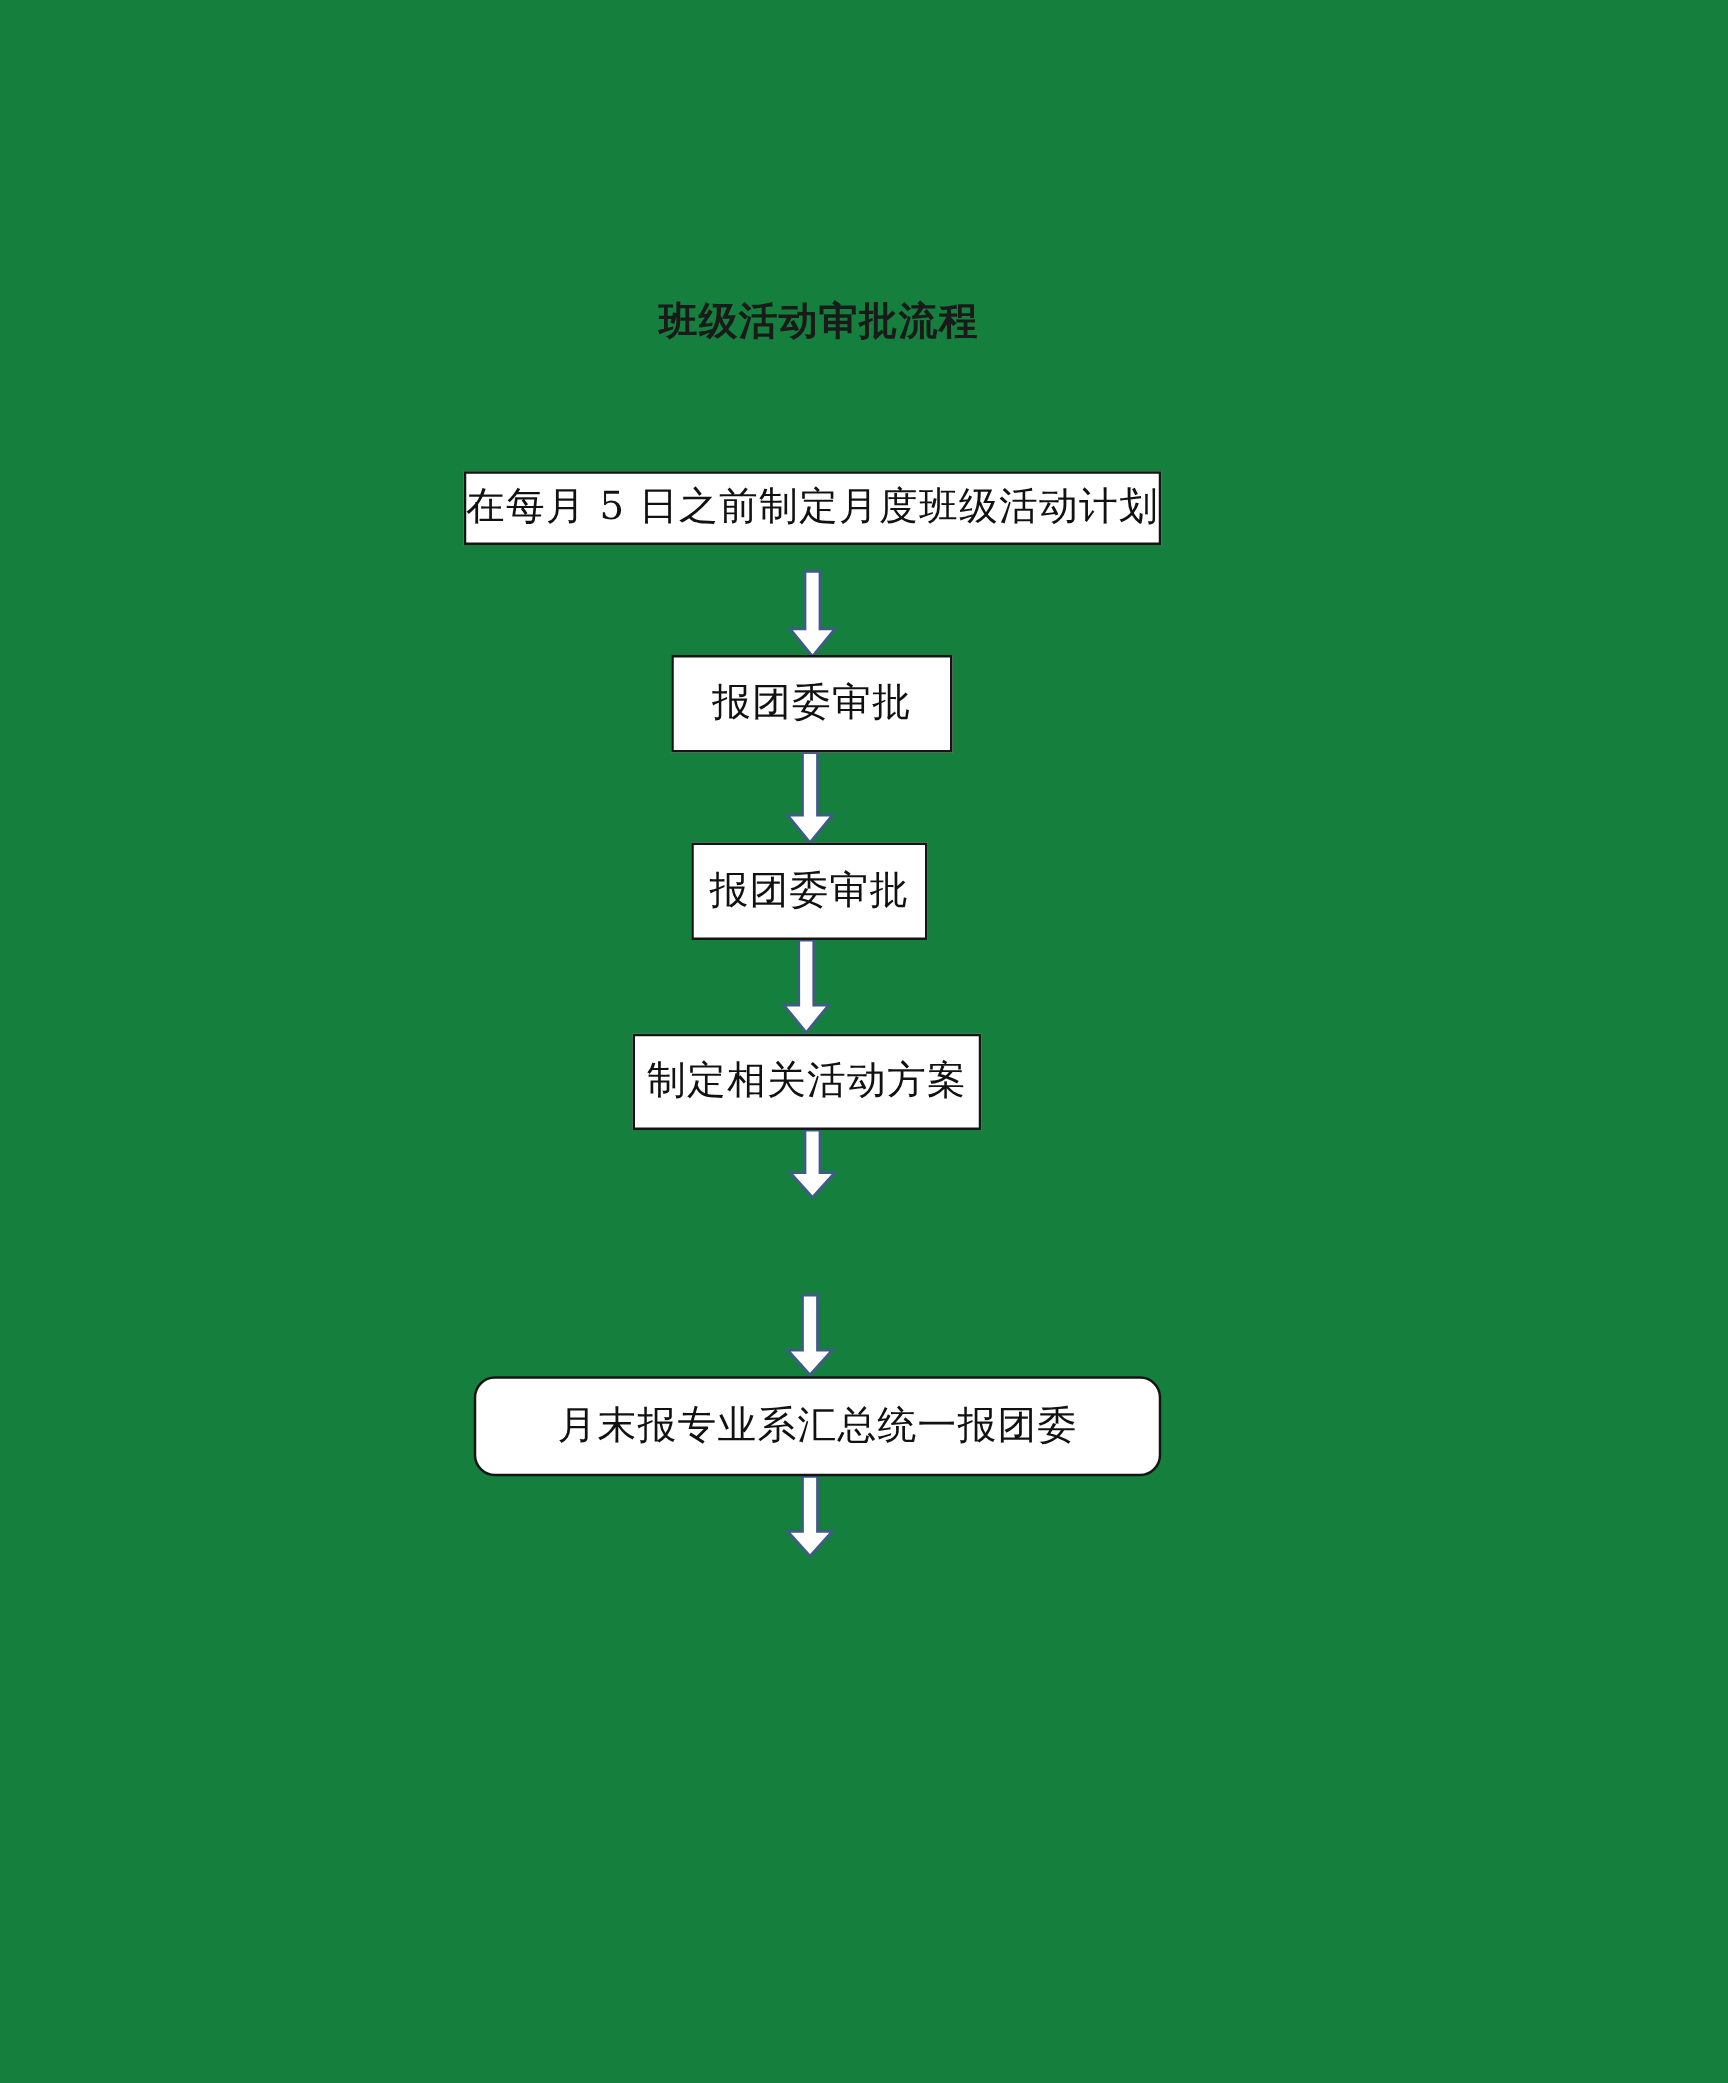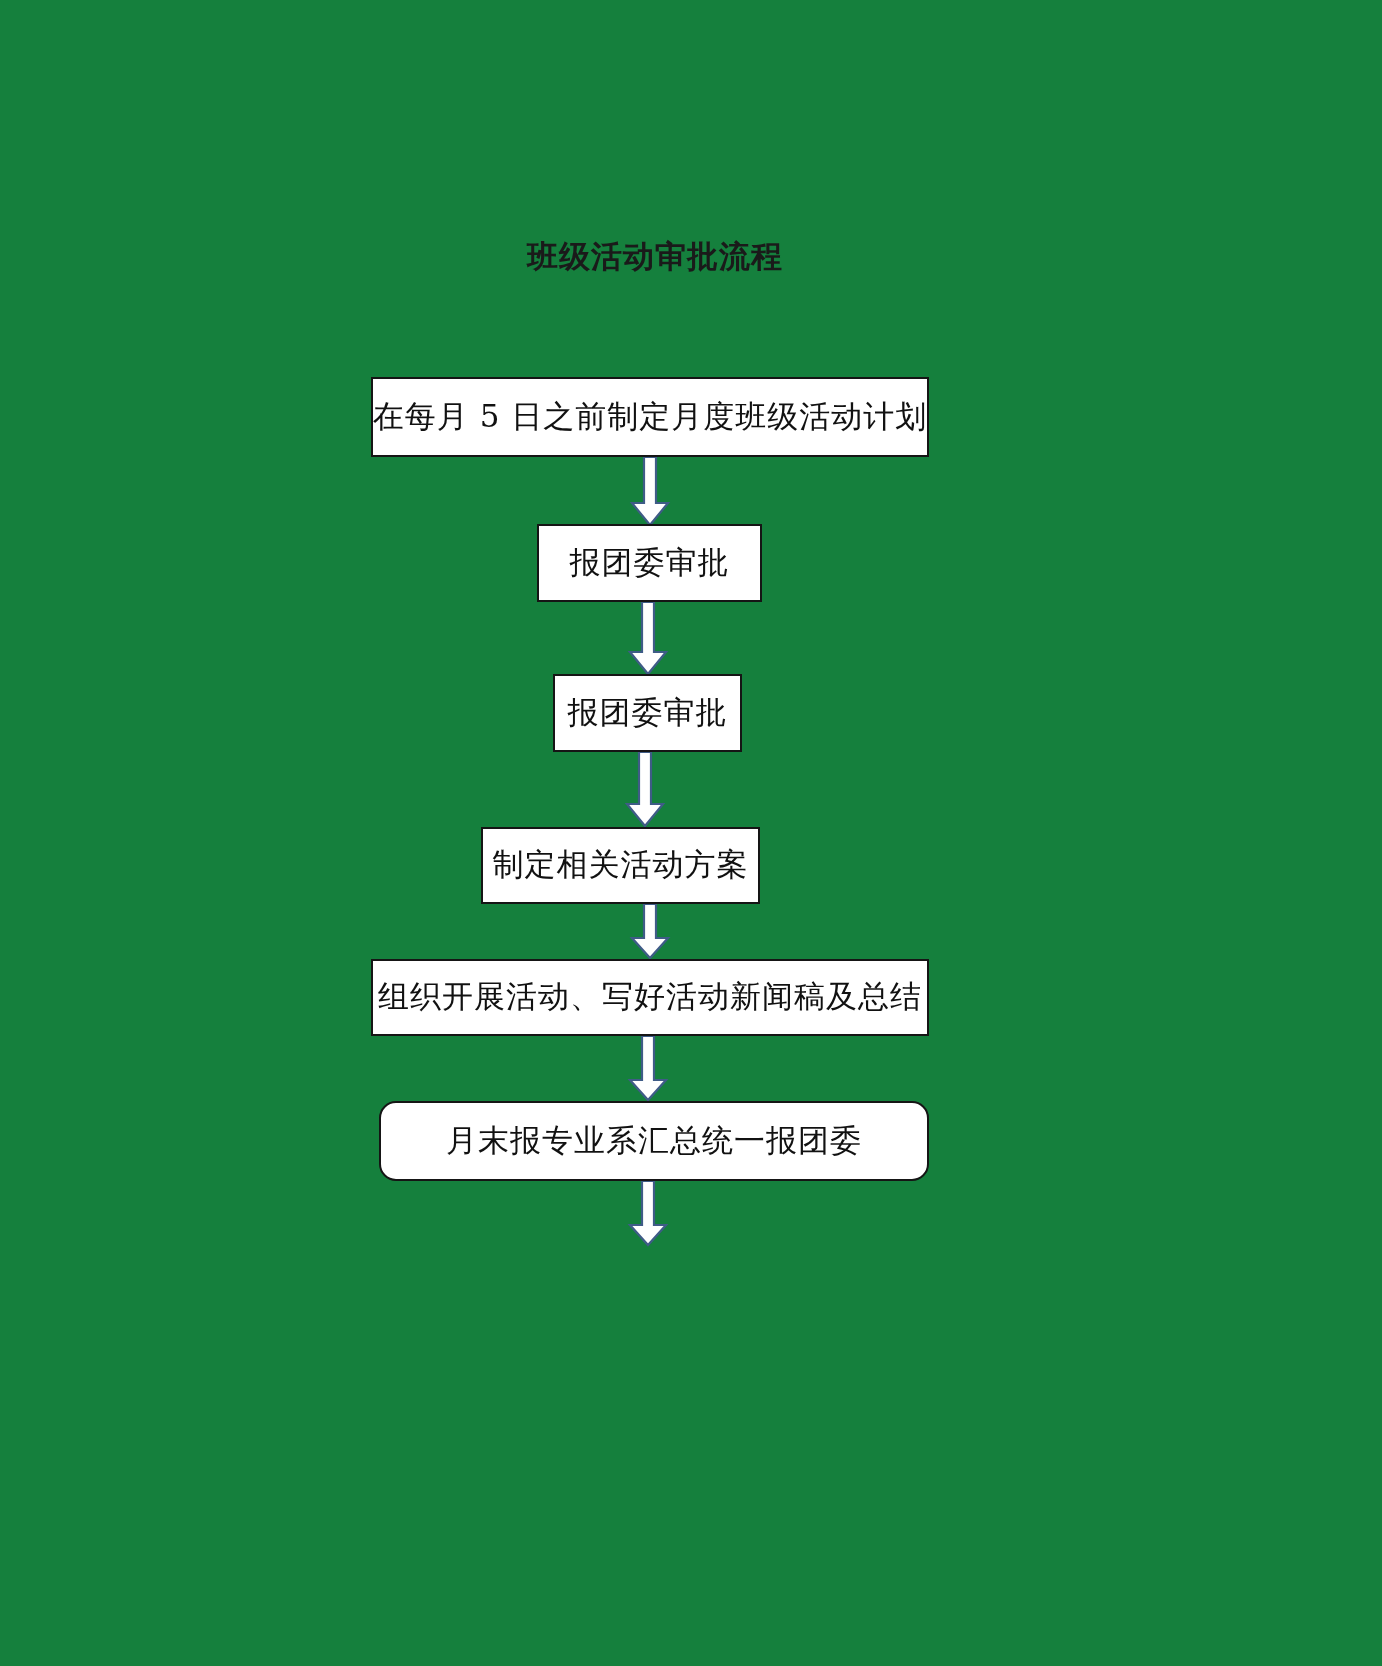--- a/index.html
+++ b/index.html
@@ -70,21 +70,21 @@
     overflow: visible;
   }
 </style>
 </head>
 <body>
 
 <div id="page">
 
   <div class="page-title">班级活动审批流程</div>
 
-  <div class="flow-box" style="left:371px; top:377px; width:558px; height:80px;text-align:right;">
+  <div class="flow-box" style="left:371px; top:377px; width:558px; height:59px;text-align:right;">
     <span class="box-text">在每月 5 日之前制定月度班级活动计划</span>
   </div>
 
   <div class="flow-arrow" style="left:630px; top:457px; width:40px; height:70px;">
     <svg viewBox="0 0 40 70" preserveAspectRatio="none">
       <polygon points="14,0 26,0 26,46 38,46 20,68 2,46 14,46" fill="#ffffff" stroke="#3f5c87" stroke-width="2.2" stroke-linejoin="miter"></polygon>
     </svg>
   </div>
 
   <div class="flow-box" style="left:537px; top:524px; width:225px; height:78px;">
@@ -100,33 +100,30 @@
   <div class="flow-box" style="left:553px; top:674px; width:189px; height:78px;">
     <span class="box-text">报团委审批</span>
   </div>
 
   <div class="flow-arrow" style="left:625px; top:752px; width:40px; height:76px;">
     <svg viewBox="0 0 40 76" preserveAspectRatio="none">
       <polygon points="14,0 26,0 26,52 38,52 20,74 2,52 14,52" fill="#ffffff" stroke="#3f5c87" stroke-width="2.2" stroke-linejoin="miter"></polygon>
     </svg>
   </div>
 
-  <div class="flow-box" style="left:481px; top:827px; width:279px; height:77px;">
+  <div class="flow-box" style="left:506px; top:827px; width:279px; height:77px;">
     <span class="box-text">制定相关活动方案</span>
   </div>
 
   <div class="flow-arrow" style="left:630px; top:904px; width:40px; height:56px;">
     <svg viewBox="0 0 40 56" preserveAspectRatio="none">
       <polygon points="14,0 26,0 26,34 38,34 20,54 2,34 14,34" fill="#ffffff" stroke="#3f5c87" stroke-width="2.2" stroke-linejoin="miter"></polygon>
     </svg>
   </div>
 
-  <div class="flow-box" style="left:371px; top:959px; width:558px; height:77px;">
-    <span class="box-text">组织开展活动、写好活动新闻稿及总结</span>
-  </div>
 
   <div class="flow-arrow" style="left:628px; top:1036px; width:40px; height:66px;">
     <svg viewBox="0 0 40 66" preserveAspectRatio="none">
       <polygon points="14,0 26,0 26,44 38,44 20,64 2,44 14,44" fill="#ffffff" stroke="#3f5c87" stroke-width="2.2" stroke-linejoin="miter"></polygon>
     </svg>
   </div>
 
   <div class="flow-box" style="left:379px; top:1101px; width:550px; height:80px;border-radius:17px;">
     <span class="box-text">月末报专业系汇总统一报团委</span>
   </div>

